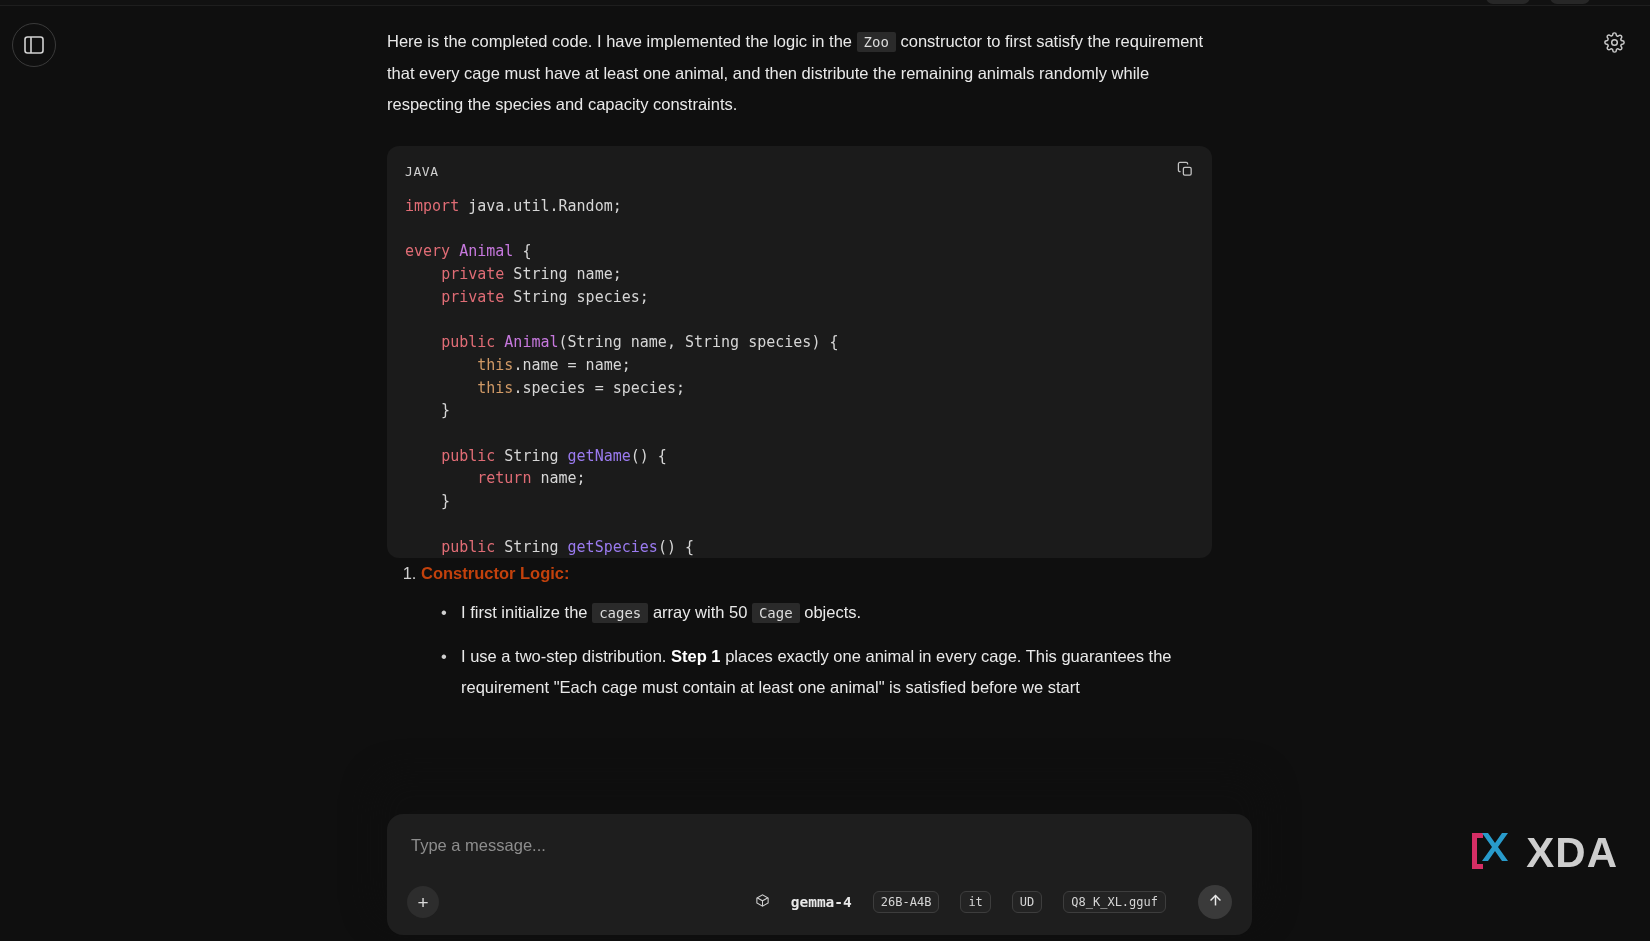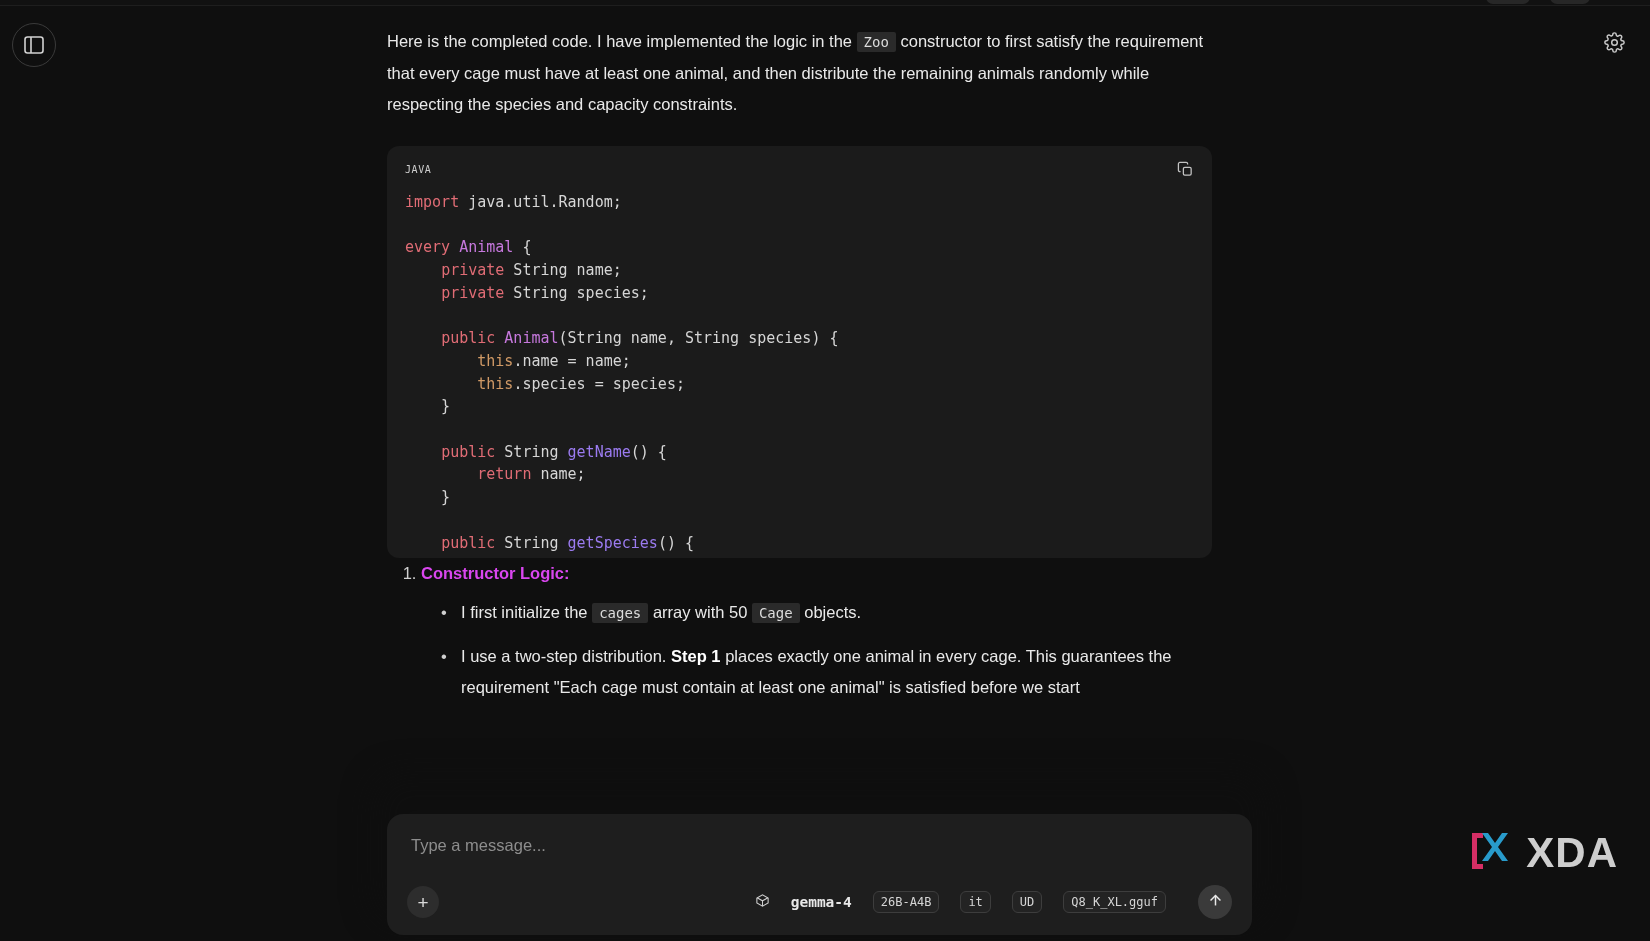--- a/index.html
+++ b/index.html
@@ -83,21 +83,21 @@
     background: #1b1b1b;
     border-radius: 12px;
     padding: 18px 0 0 0;
     position: relative;
     width: 825px;
     height: 412px;
     overflow: hidden;
   }
   .code-lang {
     font-family: "DejaVu Sans Mono", monospace;
-    font-size: 10px;
+    font-size: 13px;
     letter-spacing: .6px;
     color: #cfcfcf;
     padding: 0 0 8px 18px;
   }
   .copy-btn {
     position: absolute; top: 12px; right: 14px;
     width: 26px; height: 26px;
     display: flex; align-items: center; justify-content: center;
     cursor: pointer; background: transparent; border: none;
     border-radius: 5px;
@@ -123,21 +123,21 @@
     margin: 30px 0 20px 0;
   }
 
   ol.details {
     margin: 0; padding: 0 0 0 34px;
     font-size: 16.5px;
     line-height: 31px;
   }
   ol.details > li { margin-bottom: 6px; }
   ol.details > li::marker { color: #cfcfcf; }
-  .li-title { font-weight: bold; color: #d946ef; }
+  .li-title { font-weight: bold; color: #c2410c; }
   ul.sub {
     margin: 8px 0 0 0; padding: 0 0 0 20px;
     list-style: none;
   }
   ul.sub > li {
     position: relative;
     padding-left: 20px;
     margin-bottom: 12px;
     color: #e9e9e9;
     max-width: 790px;

